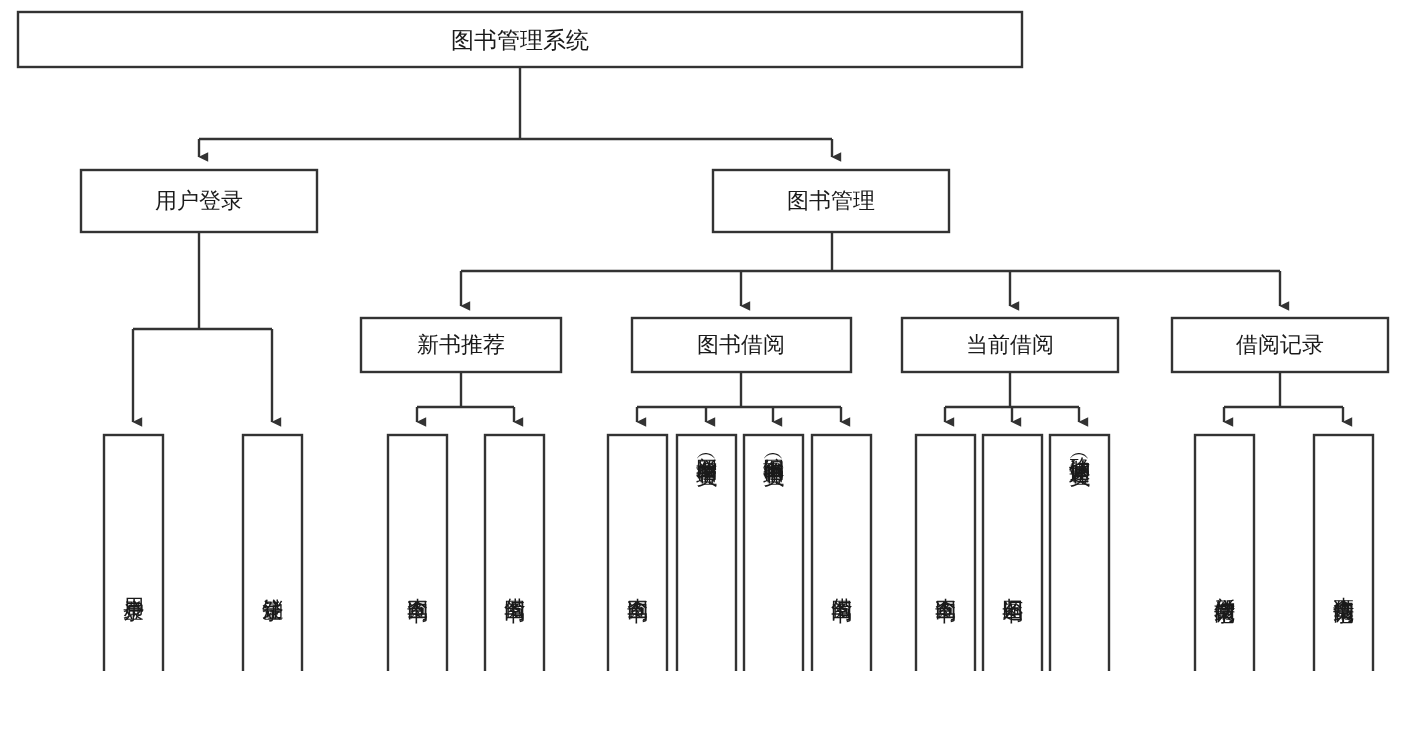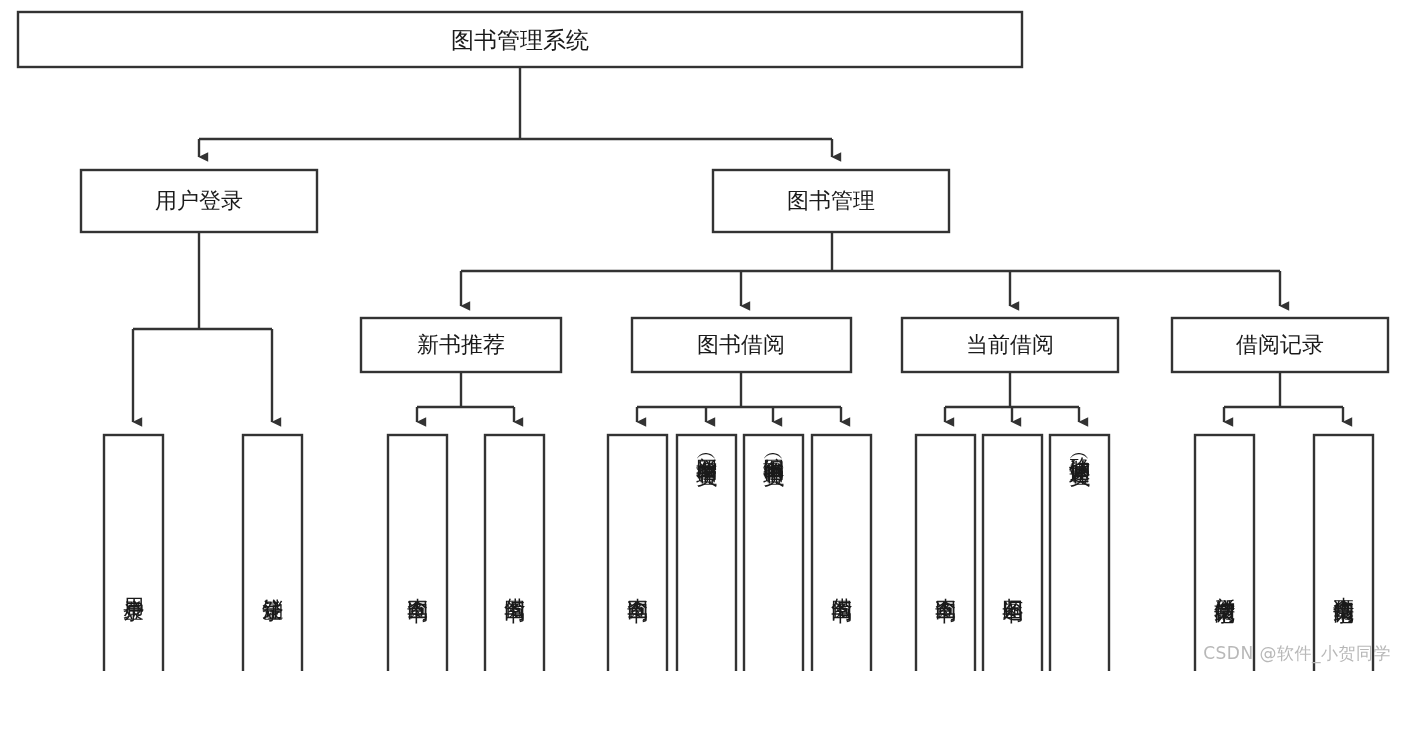--- a/index.html
+++ b/index.html
@@ -235,14 +235,13 @@
     <span class="leaf-label">确认归还（管理员）</span>
   </div>
 
   <div class="leaf-label-wrap" style="left:1195px; top:435px; width:59px; height:298px;">
     <span class="leaf-label">新增借阅记录</span>
   </div>
   <div class="leaf-label-wrap" style="left:1314px; top:435px; width:59px; height:298px;">
     <span class="leaf-label">查询借阅记录</span>
   </div>
 
-  <div class="watermark">CSDN @软件_小贺同学</div>
 </div>
 
 </body></html>

